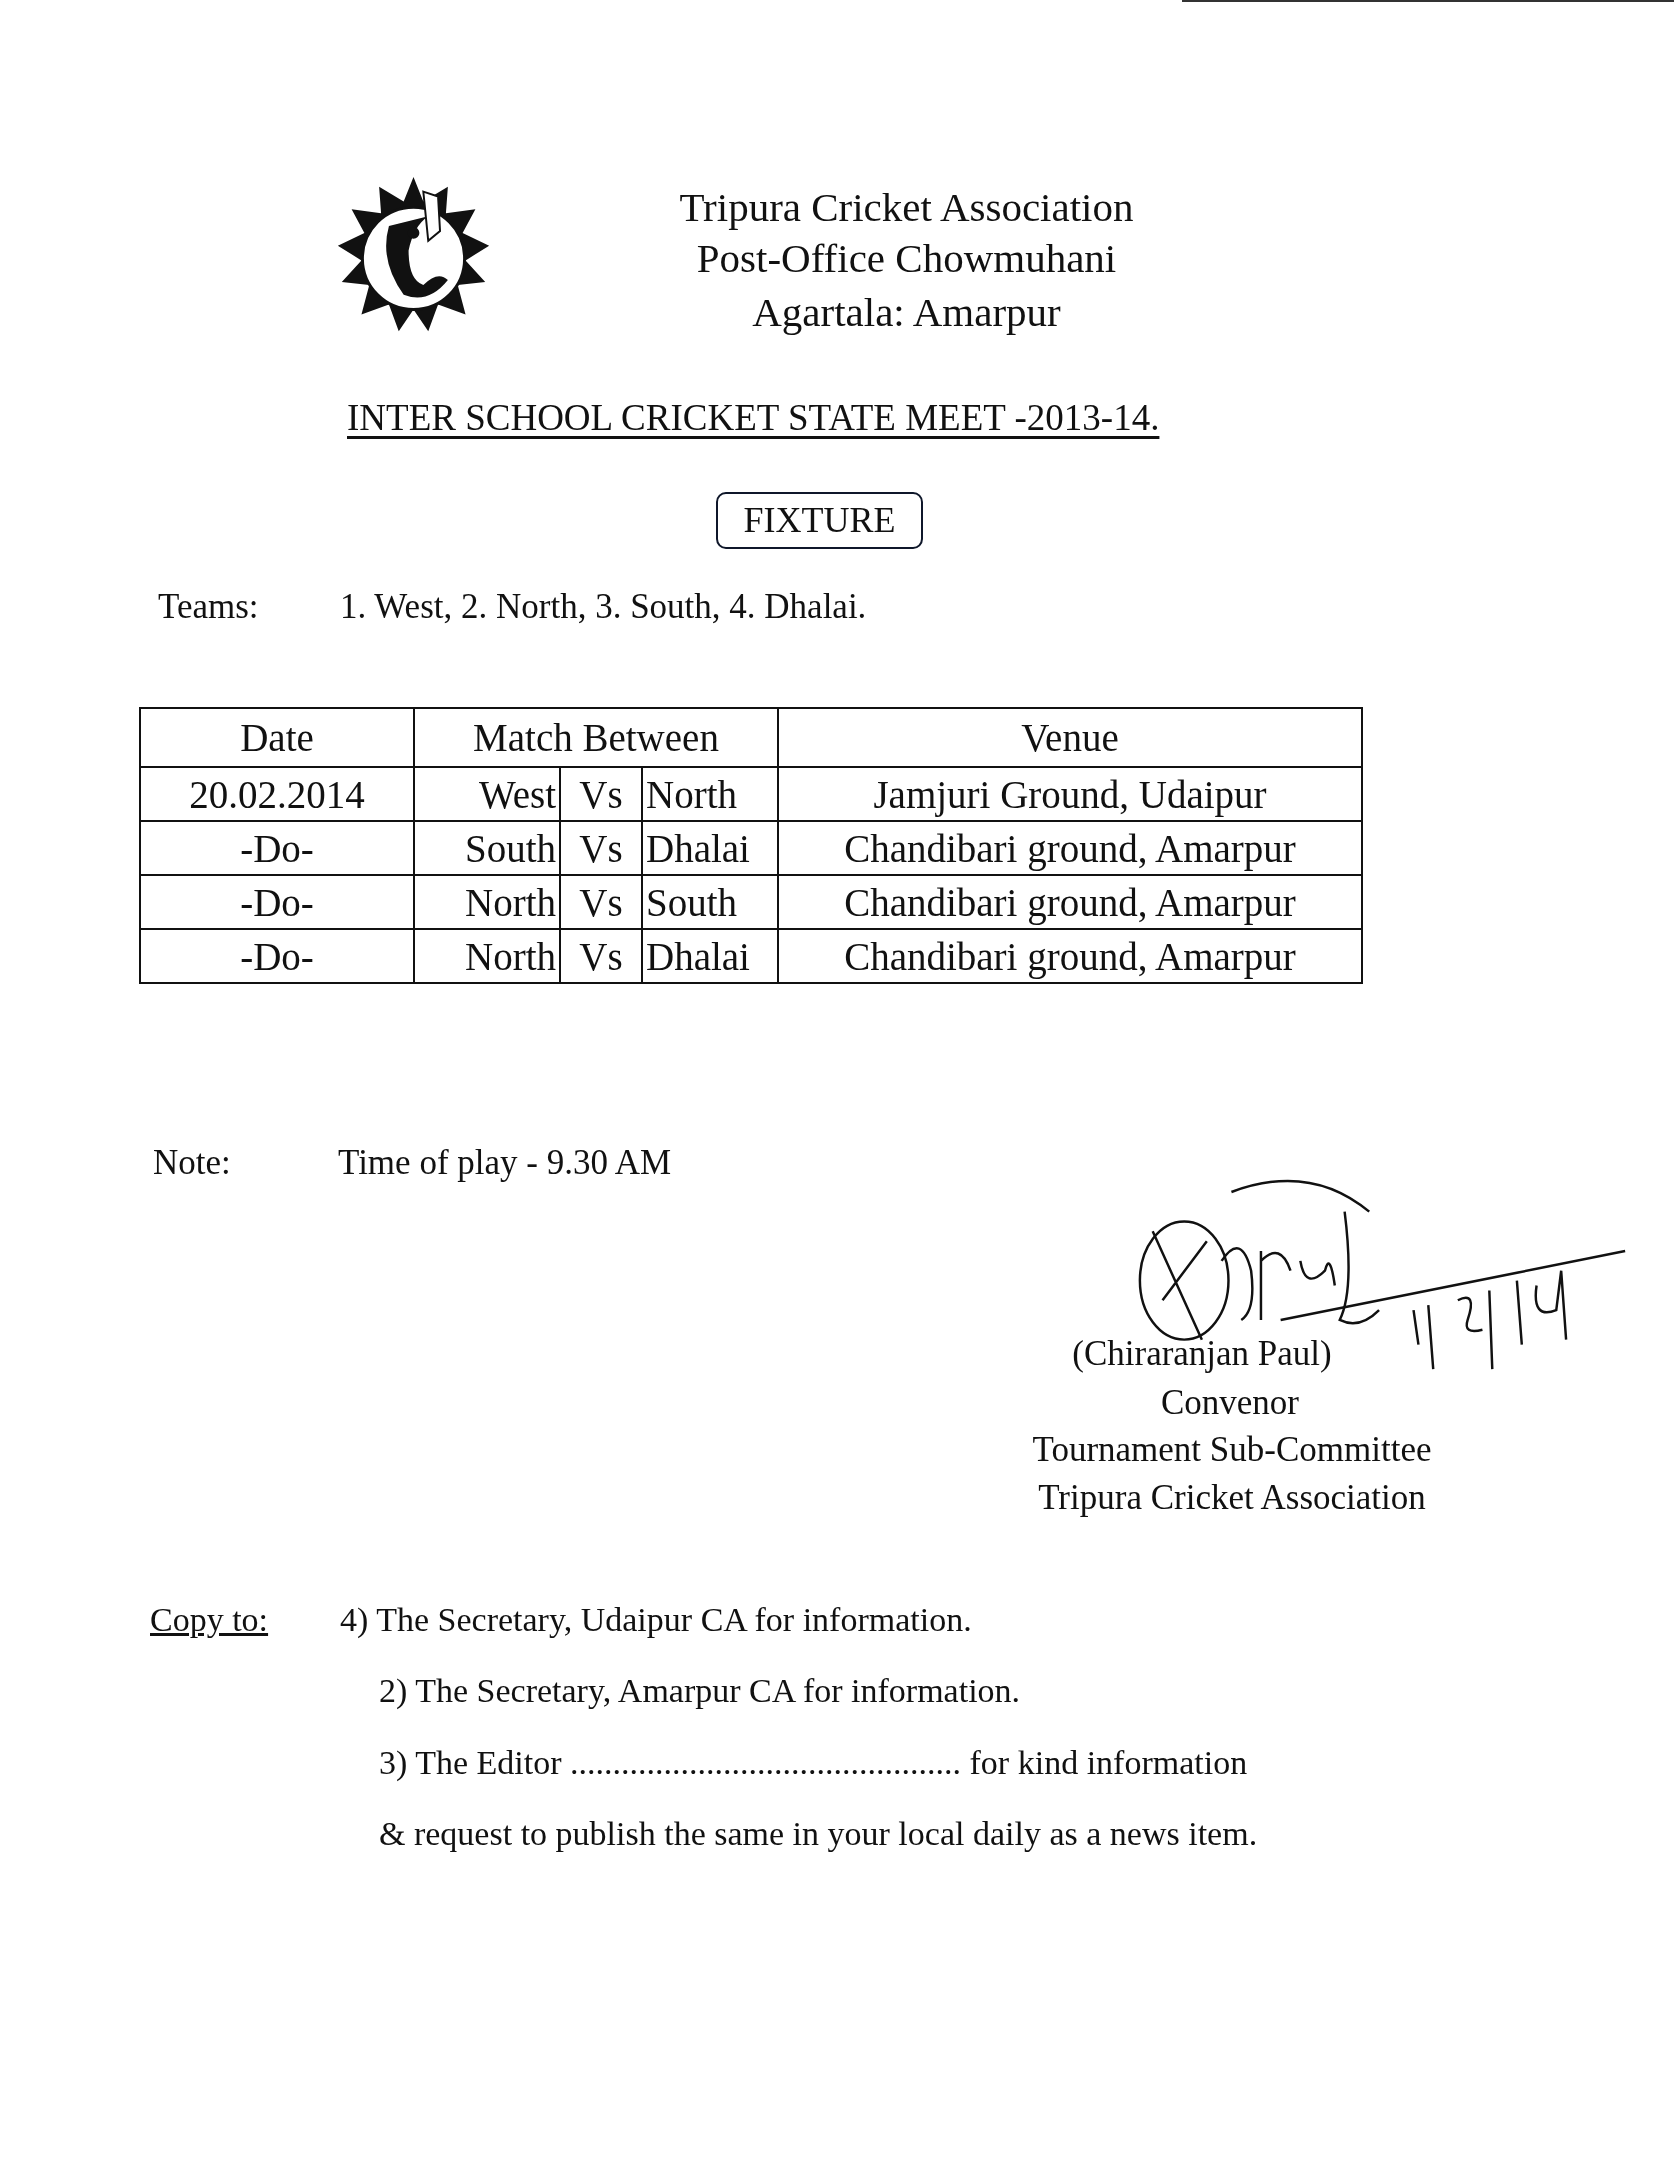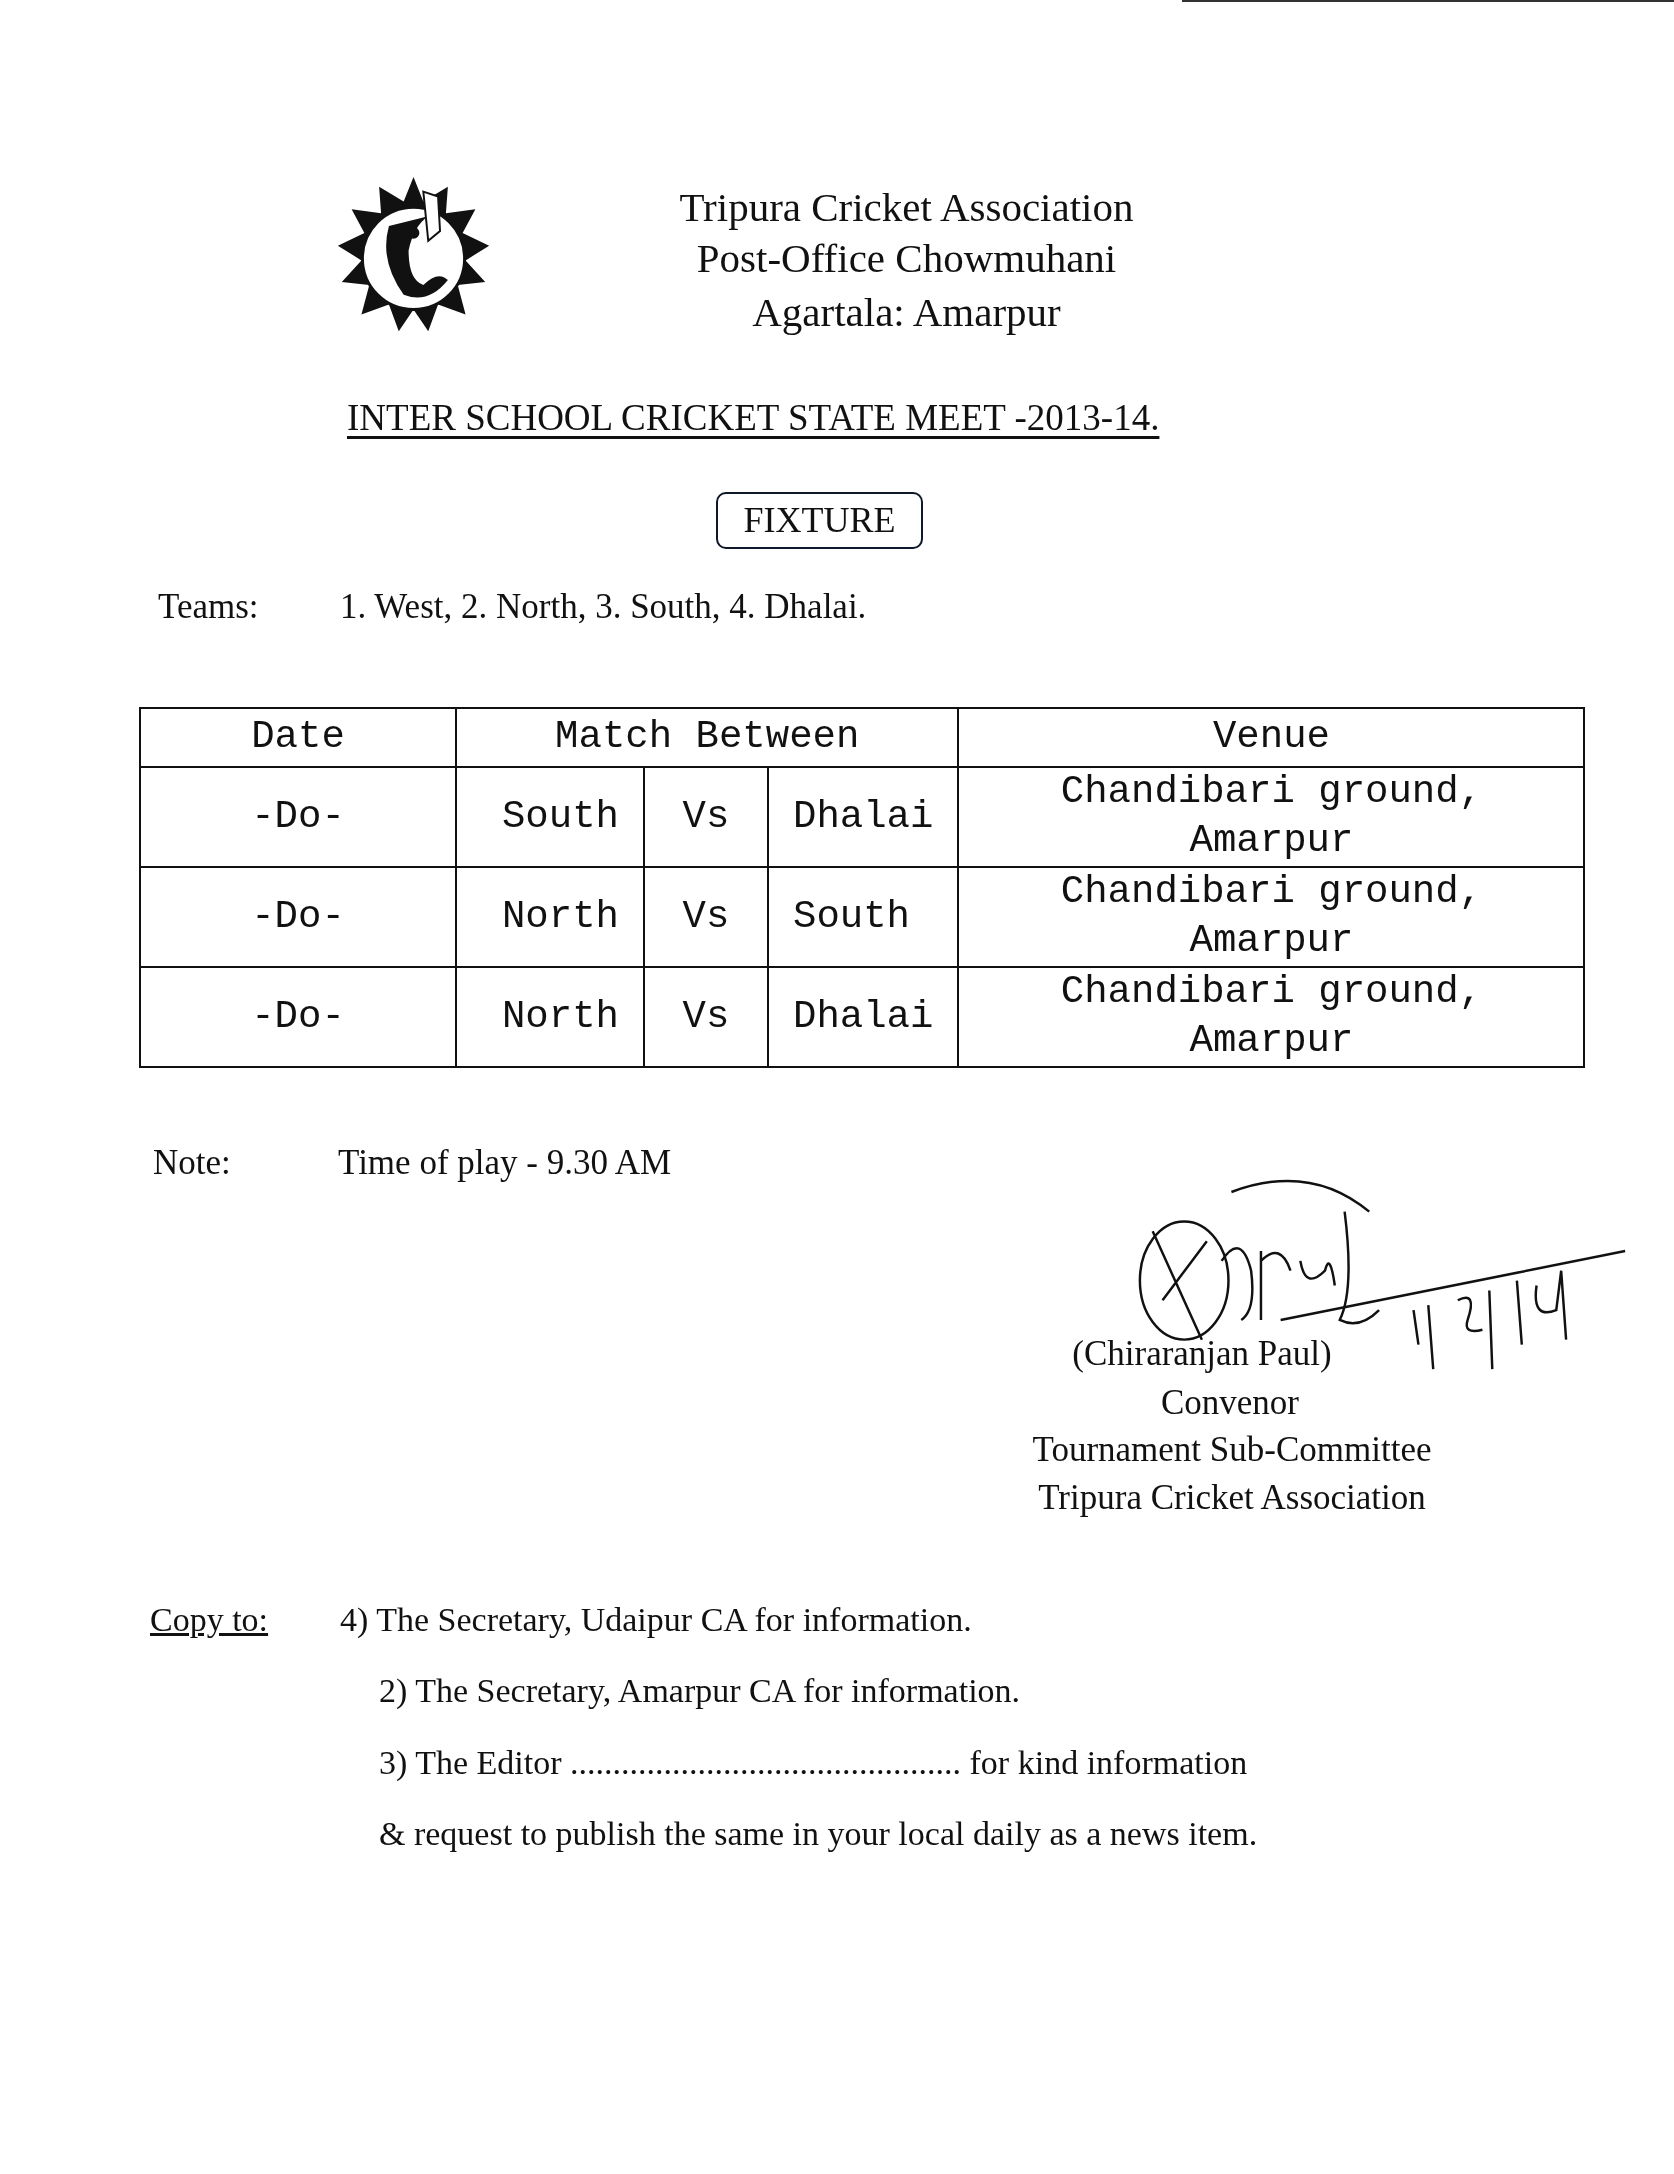--- a/index.html
+++ b/index.html
@@ -6,21 +6,21 @@
   body { width:1675px; height:2174px; position:relative; overflow:hidden;
          font-family:"Liberation Serif", "DejaVu Serif", serif; color:#111; }
   .hdr-line { position:absolute; left:552px; width:709px; text-align:center; font-size:41px; line-height:49px; }
   #logo { position:absolute; left:330px; top:172px; width:167px; height:167px; }
   .title { position:absolute; left:347px; top:396px; font-size:37px; text-decoration:underline; text-underline-offset:5.9px; white-space:nowrap; }
   .fixture { position:absolute; left:716px; top:492px; width:203px; height:53px; border:2px solid #0f172a; border-radius:9.9px;
              font-size:36px; line-height:53px; text-align:center; }
   .teams-label { position:absolute; left:158px; top:587px; font-size:35px; }
   .teams-value { position:absolute; left:340px; top:587px; font-size:35px; }
   table.fx { position:absolute; left:139px; top:707px; border-collapse:collapse; font-size:39px; }
-  table.fx td, table.fx th { border:2.5px solid #111; height:52px; padding:0 24px; font-weight:normal; line-height:49px;font-family:Liberation Mono, monospace; }
+  table.fx td, table.fx th { border:2.5px solid #111; height:52px; padding:0 3px; font-weight:normal; line-height:49px; }
   table.fx th { height:57px; }
   .c-date { width:266px; text-align:center; }
   .c-t1 { width:138px; text-align:right; }
   .c-vs { width:74px; text-align:center; }
   .c-t2 { width:128px; text-align:left; }
   .c-venue { width:576px; text-align:center; }
   .note-label { position:absolute; left:153px; top:1143px; font-size:35px; }
   .note-value { position:absolute; left:338px; top:1143px; font-size:35px; }
   .sig-line { position:absolute; width:552px; left:956px; text-align:center; font-size:35px; line-height:47px; }
   #signature { position:absolute; left:1133px; top:1172px; width:502px; height:227px; }
@@ -52,20 +52,27 @@
 
 <div class="teams-label">Teams:</div>
 <div class="teams-value">1. West, 2. North, 3. South, 4. Dhalai.</div>
 
 <table class="fx">
   <tbody>
       <tr>
     <th class="c-date">Date</th>
     <th colspan="3" style="text-align:center">Match Between</th>
     <th class="c-venue">Venue</th>
+  </tr>
+  <tr>
+    <td class="c-date">20.02.2014</td>
+    <td class="c-t1">West</td>
+    <td class="c-vs">Vs</td>
+    <td class="c-t2">North</td>
+    <td class="c-venue">Jamjuri Ground, Udaipur</td>
   </tr>
   <tr>
     <td class="c-date">-Do-</td>
     <td class="c-t1">South</td>
     <td class="c-vs">Vs</td>
     <td class="c-t2">Dhalai</td>
     <td class="c-venue">Chandibari ground, Amarpur</td>
   </tr>
   <tr>
     <td class="c-date">-Do-</td>

